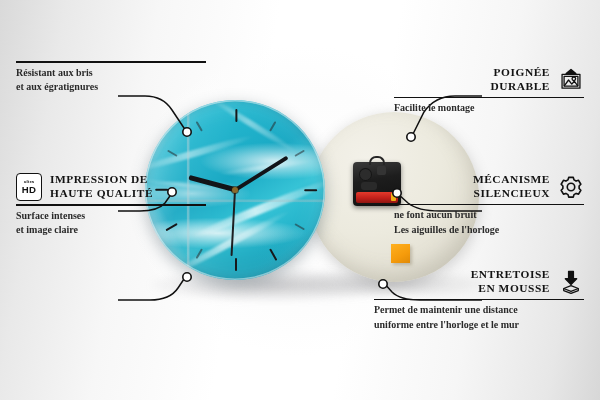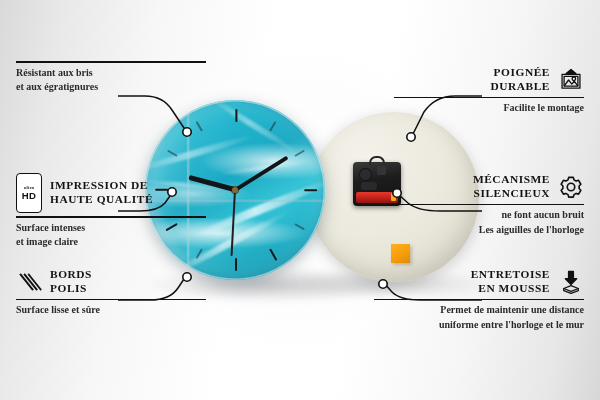--- a/index.html
+++ b/index.html
@@ -146,26 +146,26 @@
   }
   .feature.left .ttl { text-align:left; }
   .feature.right .ttl { text-align:right; }
   .rule { height:1.6px; background:#111; margin-top:3px; width:100%; }
   .desc {
     font-size:10px; color:#2a2a2a; line-height:1.42; margin-top:3px;
     font-family:"Liberation Serif", serif;
     font-weight:bold;
   }
   .feature.left .desc { text-align:left; }
-  .feature.right .desc { text-align:right; }
+  .feature.right .desc { }
   .ico { width:26px; height:26px; flex:0 0 26px; display:block; }
 
   
   .hd-badge {
-    width:26px; height:40px; flex:0 0 26px; border:1.6px solid #111; border-radius:4px;
+    width:26px; height:28px; flex:0 0 26px; border:1.6px solid #111; border-radius:4px;
     display:flex; flex-direction:column; align-items:center; justify-content:center;
     font-family:"Liberation Sans", sans-serif; line-height:1; background:#fff;
   }
   .hd-badge .u { font-size:4.4px; font-weight:700; letter-spacing:.2px; color:#111; margin-bottom:.5px; }
   .hd-badge .h { font-size:9.6px; font-weight:700; letter-spacing:.3px; color:#111; }
 </style>
 </head>
 <body>
 
 <div class="stage">
@@ -252,39 +252,20 @@
         <div>HAUTE QUALITÉ</div>
       </div>
     </div>
     <div class="rule"></div>
     <div class="desc">
       <div>Surface intenses</div>
       <div>et image claire</div>
     </div>
   </div>
 
-  <div class="feature left" style="left:16px; top:268px;">
-    <div class="head">
-      <svg class="ico" viewBox="0 0 32 32">
-        <g stroke="#111" stroke-width="2.4" stroke-linecap="butt">
-          <path d="M5,6 L21,26"></path>
-          <path d="M10,6 L26,26"></path>
-          <path d="M15,6 L31,26" stroke-width="2"></path>
-        </g>
-      </svg>
-      <div class="ttl">
-        <div>BORDS</div>
-        <div>POLIS</div>
-      </div>
-    </div>
-    <div class="rule"></div>
-    <div class="desc">
-      <div>Surface lisse et sûre</div>
-    </div>
-  </div>
 
   <div class="feature right" style="left:394px; top:58px;margin-top:8px;">
     <div class="head">
       <div class="ttl">
         <div>POIGNÉE</div>
         <div>DURABLE</div>
       </div>
       <svg class="ico" viewBox="0 0 32 32">
         <g fill="none" stroke="#111" stroke-width="1.6" stroke-linejoin="round">
           <path d="M16,3 L10,8 L22,8 Z" fill="#111"></path>

